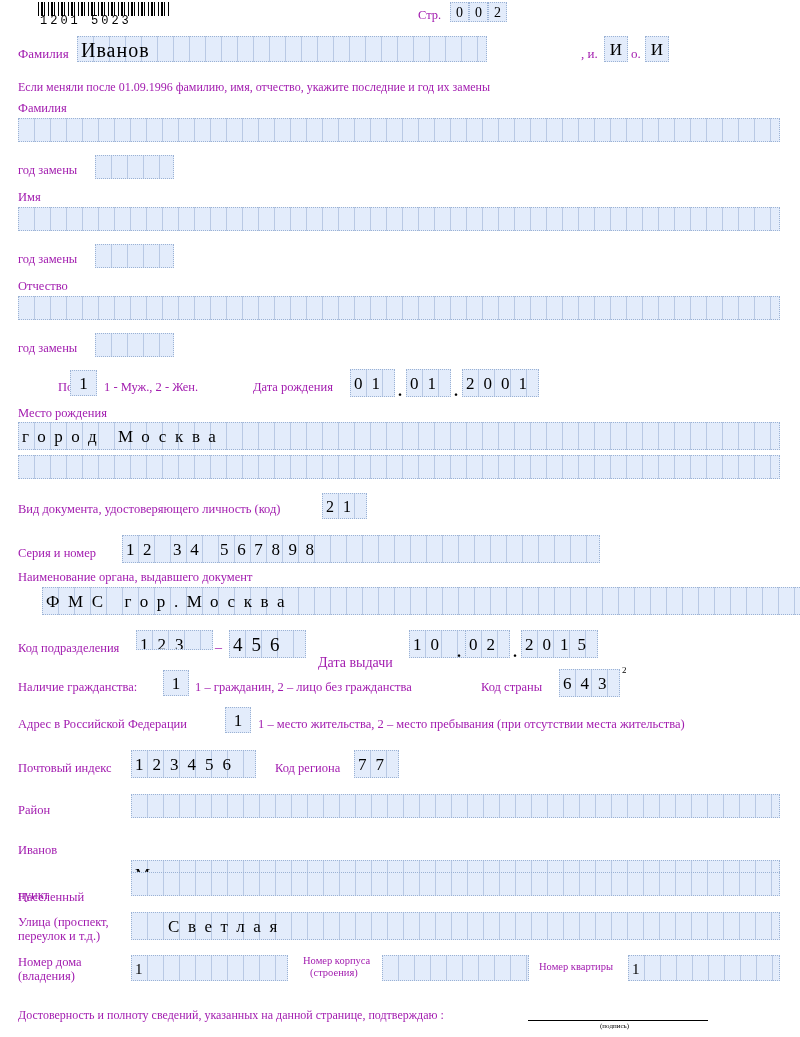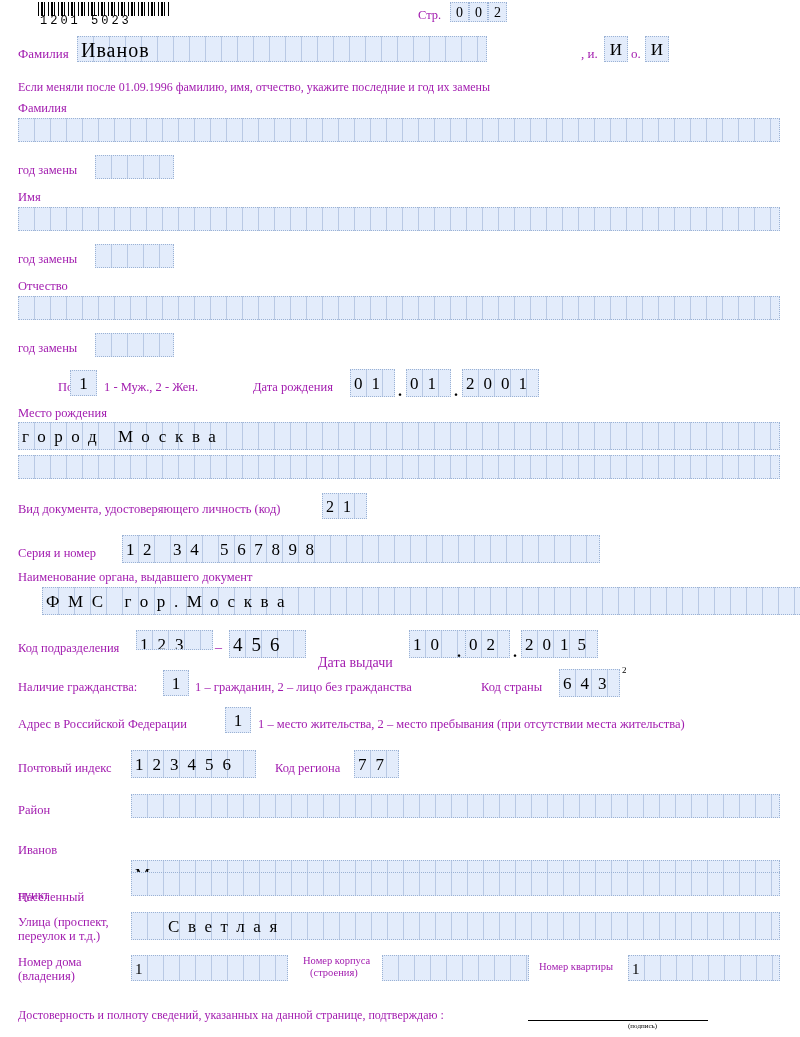--- a/index.html
+++ b/index.html
@@ -209,15 +209,15 @@
 
   <div class="row lbl sm" style="left:303px; top:955px; font-size:10.5px;">Номер корпуса</div>
   <div class="row lbl sm" style="left:310px; top:967px; font-size:10.5px;">(строения)</div>
   <div class="row fld cellrow" style="left:382px; top:955px; width:147px; height:26px; line-height:26px; font-size:15px; letter-spacing:9px;"></div>
 
   <div class="row lbl sm" style="left:539px; top:961px; font-size:10.5px;">Номер квартиры</div>
   <div class="row fld cellrow" style="left:628px; top:955px; width:152px; height:26px; line-height:26px; font-size:15px; letter-spacing:9px;">1</div>
 
   <div class="row lbl" style="left:18px; top:1008px; font-size:12px;">Достоверность и полноту сведений, указанных на данной странице, подтверждаю :</div>
   <div class="hr-sign" style="left:528px; top:1020px; width:180px;"></div>
-  <div class="sign-cap" style="left:600px; top:1022px;margin-left:28px;">(подпись)</div>
+  <div class="sign-cap" style="left:600px; top:1022px;">(подпись)</div>
 
 </div>
 
 </body></html>

